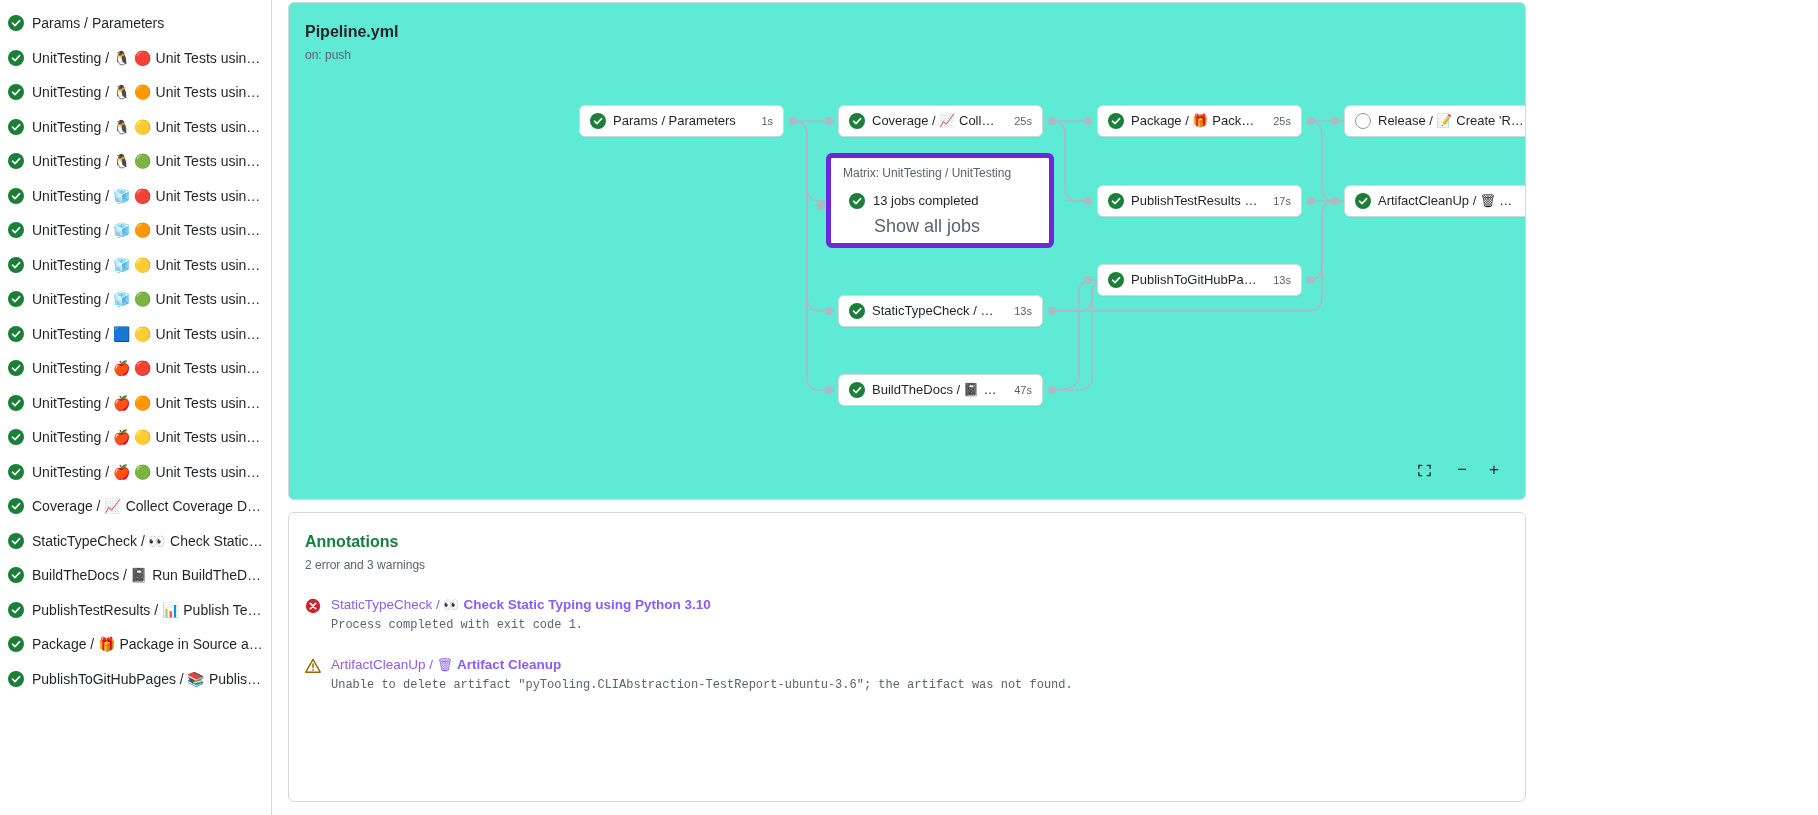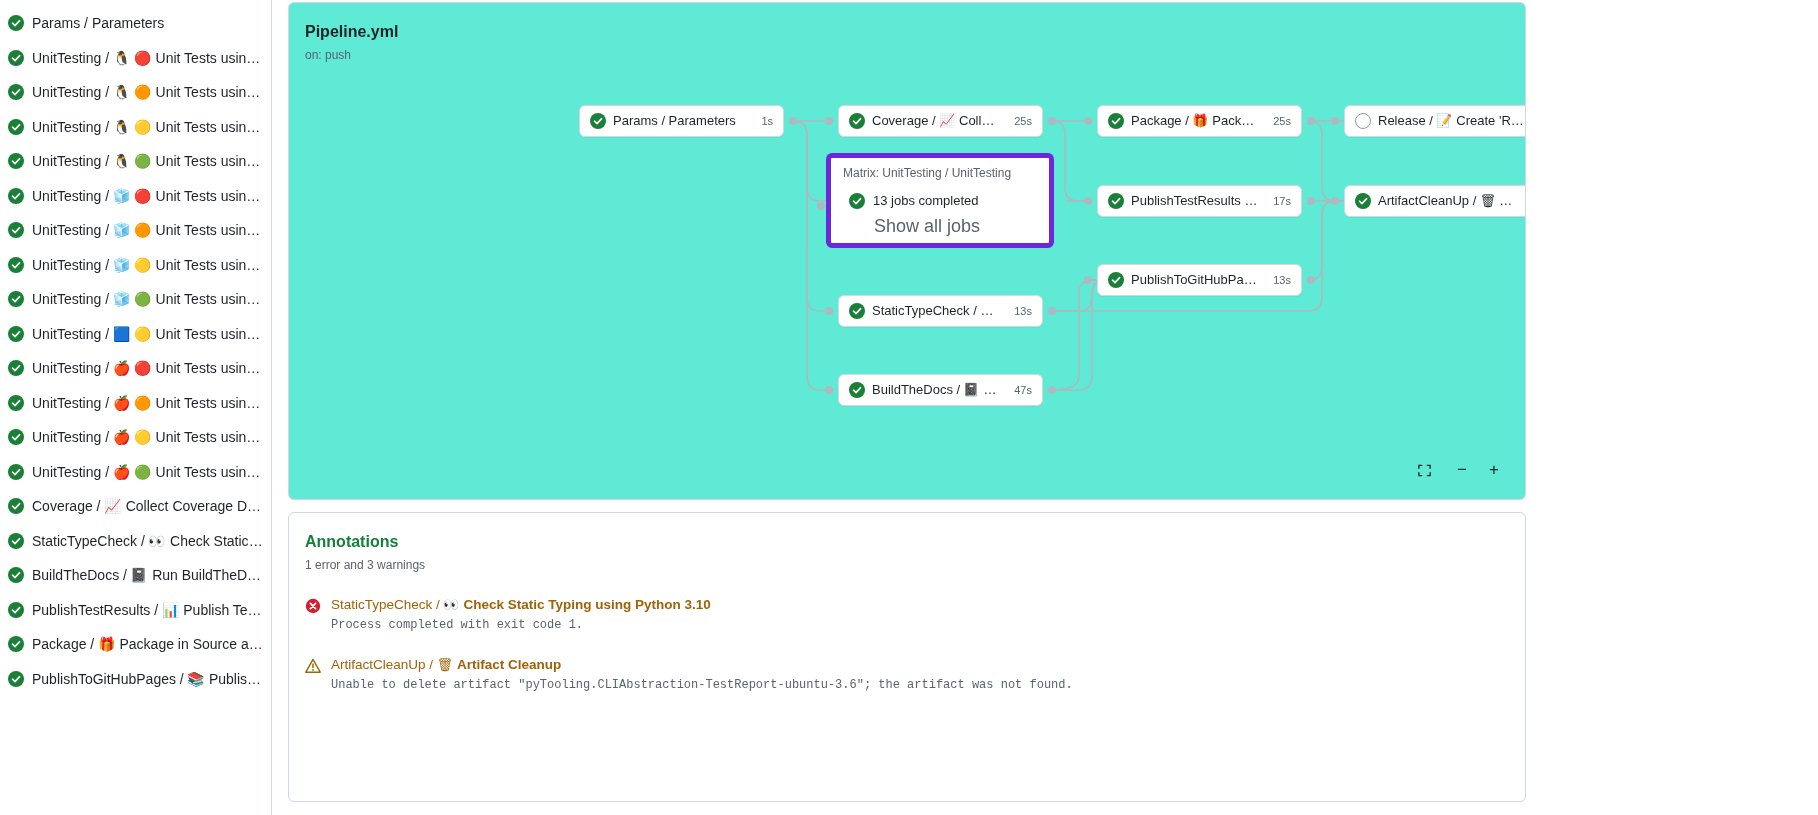--- a/index.html
+++ b/index.html
@@ -216,21 +216,21 @@
   }
   .ann-list { margin-top: 21px; }
   .ann-item {
     display: flex;
     gap: 10px;
     margin-bottom: 21px;
   }
   .ann-icon { width: 16px; height: 16px; min-width: 16px; margin-top: 3px; }
   .ann-head {
     font-size: 13.5px;
-    color: #a16207;
+    color: #8b5cf6;
     line-height: 19px;
   }
   .ann-head .ann-emoji { font-size: 13px; }
   .ann-head b { font-weight: 600; }
   .ann-body {
     font-size: 12px;
     color: #59636e;
     margin-top: 3px;
     font-family: "Liberation Mono", monospace;
     line-height: 17px;
@@ -582,21 +582,21 @@
           <div class="zc-group">
             <div class="zc-btn" style="font-size:17px;color:#1f2328;">−</div>
             <div class="zc-btn" style="font-size:17px;color:#1f2328;">+</div>
           </div>
         </div>
       </div>
     </div>
 
     <div class="annotations-card">
       <div class="ann-title">Annotations</div>
-      <div class="ann-sub">1 error and 3 warnings</div>
+      <div class="ann-sub">2 error and 3 warnings</div>
 
       <div class="ann-list">
         <div class="ann-item">
           <span class="ann-icon">
             <svg width="16" height="16" viewBox="0 0 16 16">
               <circle cx="8" cy="8" r="7.2" fill="#cf222e"></circle>
               <path d="M5.4 5.4 L10.6 10.6 M10.6 5.4 L5.4 10.6" stroke="#fff" stroke-width="1.7" stroke-linecap="round"></path>
             </svg>
           </span>
           <div>

